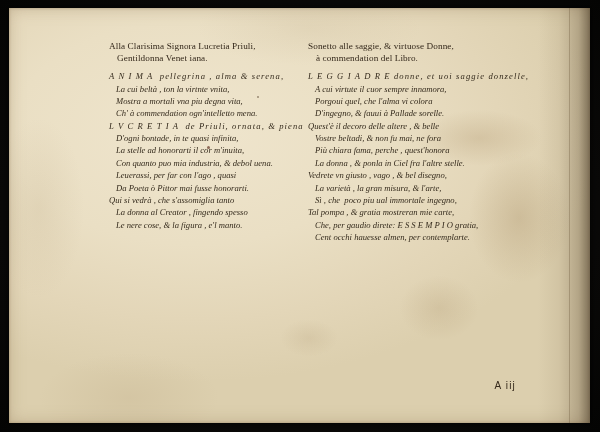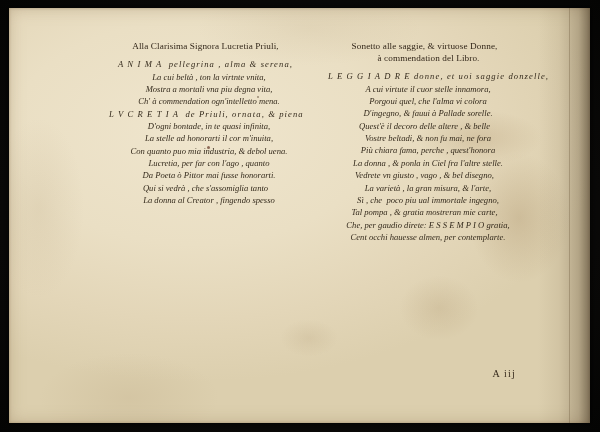--- a/index.html
+++ b/index.html
@@ -112,22 +112,21 @@
   .textblock {
     position: absolute;
     left: 100px;
     top: 32px;
     width: 400px;
     height: 340px;
   }
 
   .cols {
     display: flex;
-    gap: 26px;
-    text-align: center;
+    gap: 6px;
   }
   .col {
     width: 193px;
   }
 
   .heading {
     font-size: 9.2px;
     line-height: 12.2px;
     color: #33271a;
     letter-spacing: 0.1px;
@@ -157,25 +156,25 @@
   .poem .ind {
     padding-left: 7px;
   }
   .caps {
     letter-spacing: 1.1px;
   }
 
   .signature {
     position: absolute;
     right: 74px;
-    bottom: 44px;
+    bottom: 32px;
     font-size: 10px;
     color: #35291b;
     letter-spacing: 1.2px;
-    font-family: Liberation Serif, serif;
+    font-family: Liberation Sans, sans-serif;
   }
 </style>
 </head>
 <body>
 
 <div id="page">
   <div class="surround"></div>
 
   <div class="paper">
     <div class="paper-stains"></div>
@@ -184,45 +183,47 @@
     <div class="gutter-line"></div>
     <div class="speck"></div>
     <div class="speck2"></div>
 
     <div class="textblock">
       <div class="cols">
 
         <div class="col left">
           <div class="heading">
             <span>Alla Clarisima Signora Lucretia Priuli,</span>
+            <span class="l2">Gentildonna Venet iana.</span>
           </div>
           <div class="poem">
             <span class="ln caps">A N I M A  pellegrina , alma &amp; serena,</span>
             <span class="ln ind">La cui beltà , ton la virtnte vnita,</span>
             <span class="ln ind">Mostra a mortali vna piu degna vita,</span>
             <span class="ln ind">Ch' à commendation ogn'intelletto mena.</span>
             <span class="ln caps">L V C R E T I A  de Priuli, ornata, &amp; piena</span>
             <span class="ln ind">D'ogni bontade, in te quasi infinita,</span>
             <span class="ln ind">La stelle ad honorarti il cor m'inuita,</span>
             <span class="ln ind">Con quanto puo mia industria, &amp; debol uena.</span>
-            <span class="ln ind">Lucretia, per far con l'ago , quanto</span>
+            <span class="ln ind">Leuerassi, per far con l'ago , quasi</span>
             <span class="ln ind">Da Poeta ò Pittor mai fusse honorarti.</span>
             <span class="ln">Qui si vedrà , che s'assomiglia tanto</span>
             <span class="ln ind">La donna al Creator , fingendo spesso</span>
+            <span class="ln ind">Le nere cose, &amp; la figura , e'l manto.</span>
           </div>
         </div>
 
         <div class="col right">
           <div class="heading">
             <span>Sonetto alle saggie, &amp; virtuose Donne,</span>
             <span class="l2">à commendation del Libro.</span>
           </div>
           <div class="poem">
             <span class="ln caps">L E G G I A D R E donne, et uoi saggie donzelle,</span>
-            <span class="ln ind">A cui virtute il cuor stelle innamora,</span>
+            <span class="ln ind">A cui virtute il cuor sempre innamora,</span>
             <span class="ln ind">Porgoui quel, che l'alma vi colora</span>
             <span class="ln ind">D'ingegno, &amp; fauui à Pallade sorelle.</span>
             <span class="ln">Quest'è il decoro delle altere , &amp; belle</span>
             <span class="ln ind">Vostre beltadi, &amp; non fu mai, ne fora</span>
             <span class="ln ind">Più chiara fama, perche , quest'honora</span>
             <span class="ln ind">La donna , &amp; ponla in Ciel fra l'altre stelle.</span>
             <span class="ln">Vedrete vn giusto , vago , &amp; bel disegno,</span>
             <span class="ln ind">La varietà , la gran misura, &amp; l'arte,</span>
             <span class="ln ind">Sì , che  poco piu ual immortale ingegno,</span>
             <span class="ln">Tal pompa , &amp; gratia mostreran mie carte,</span>

